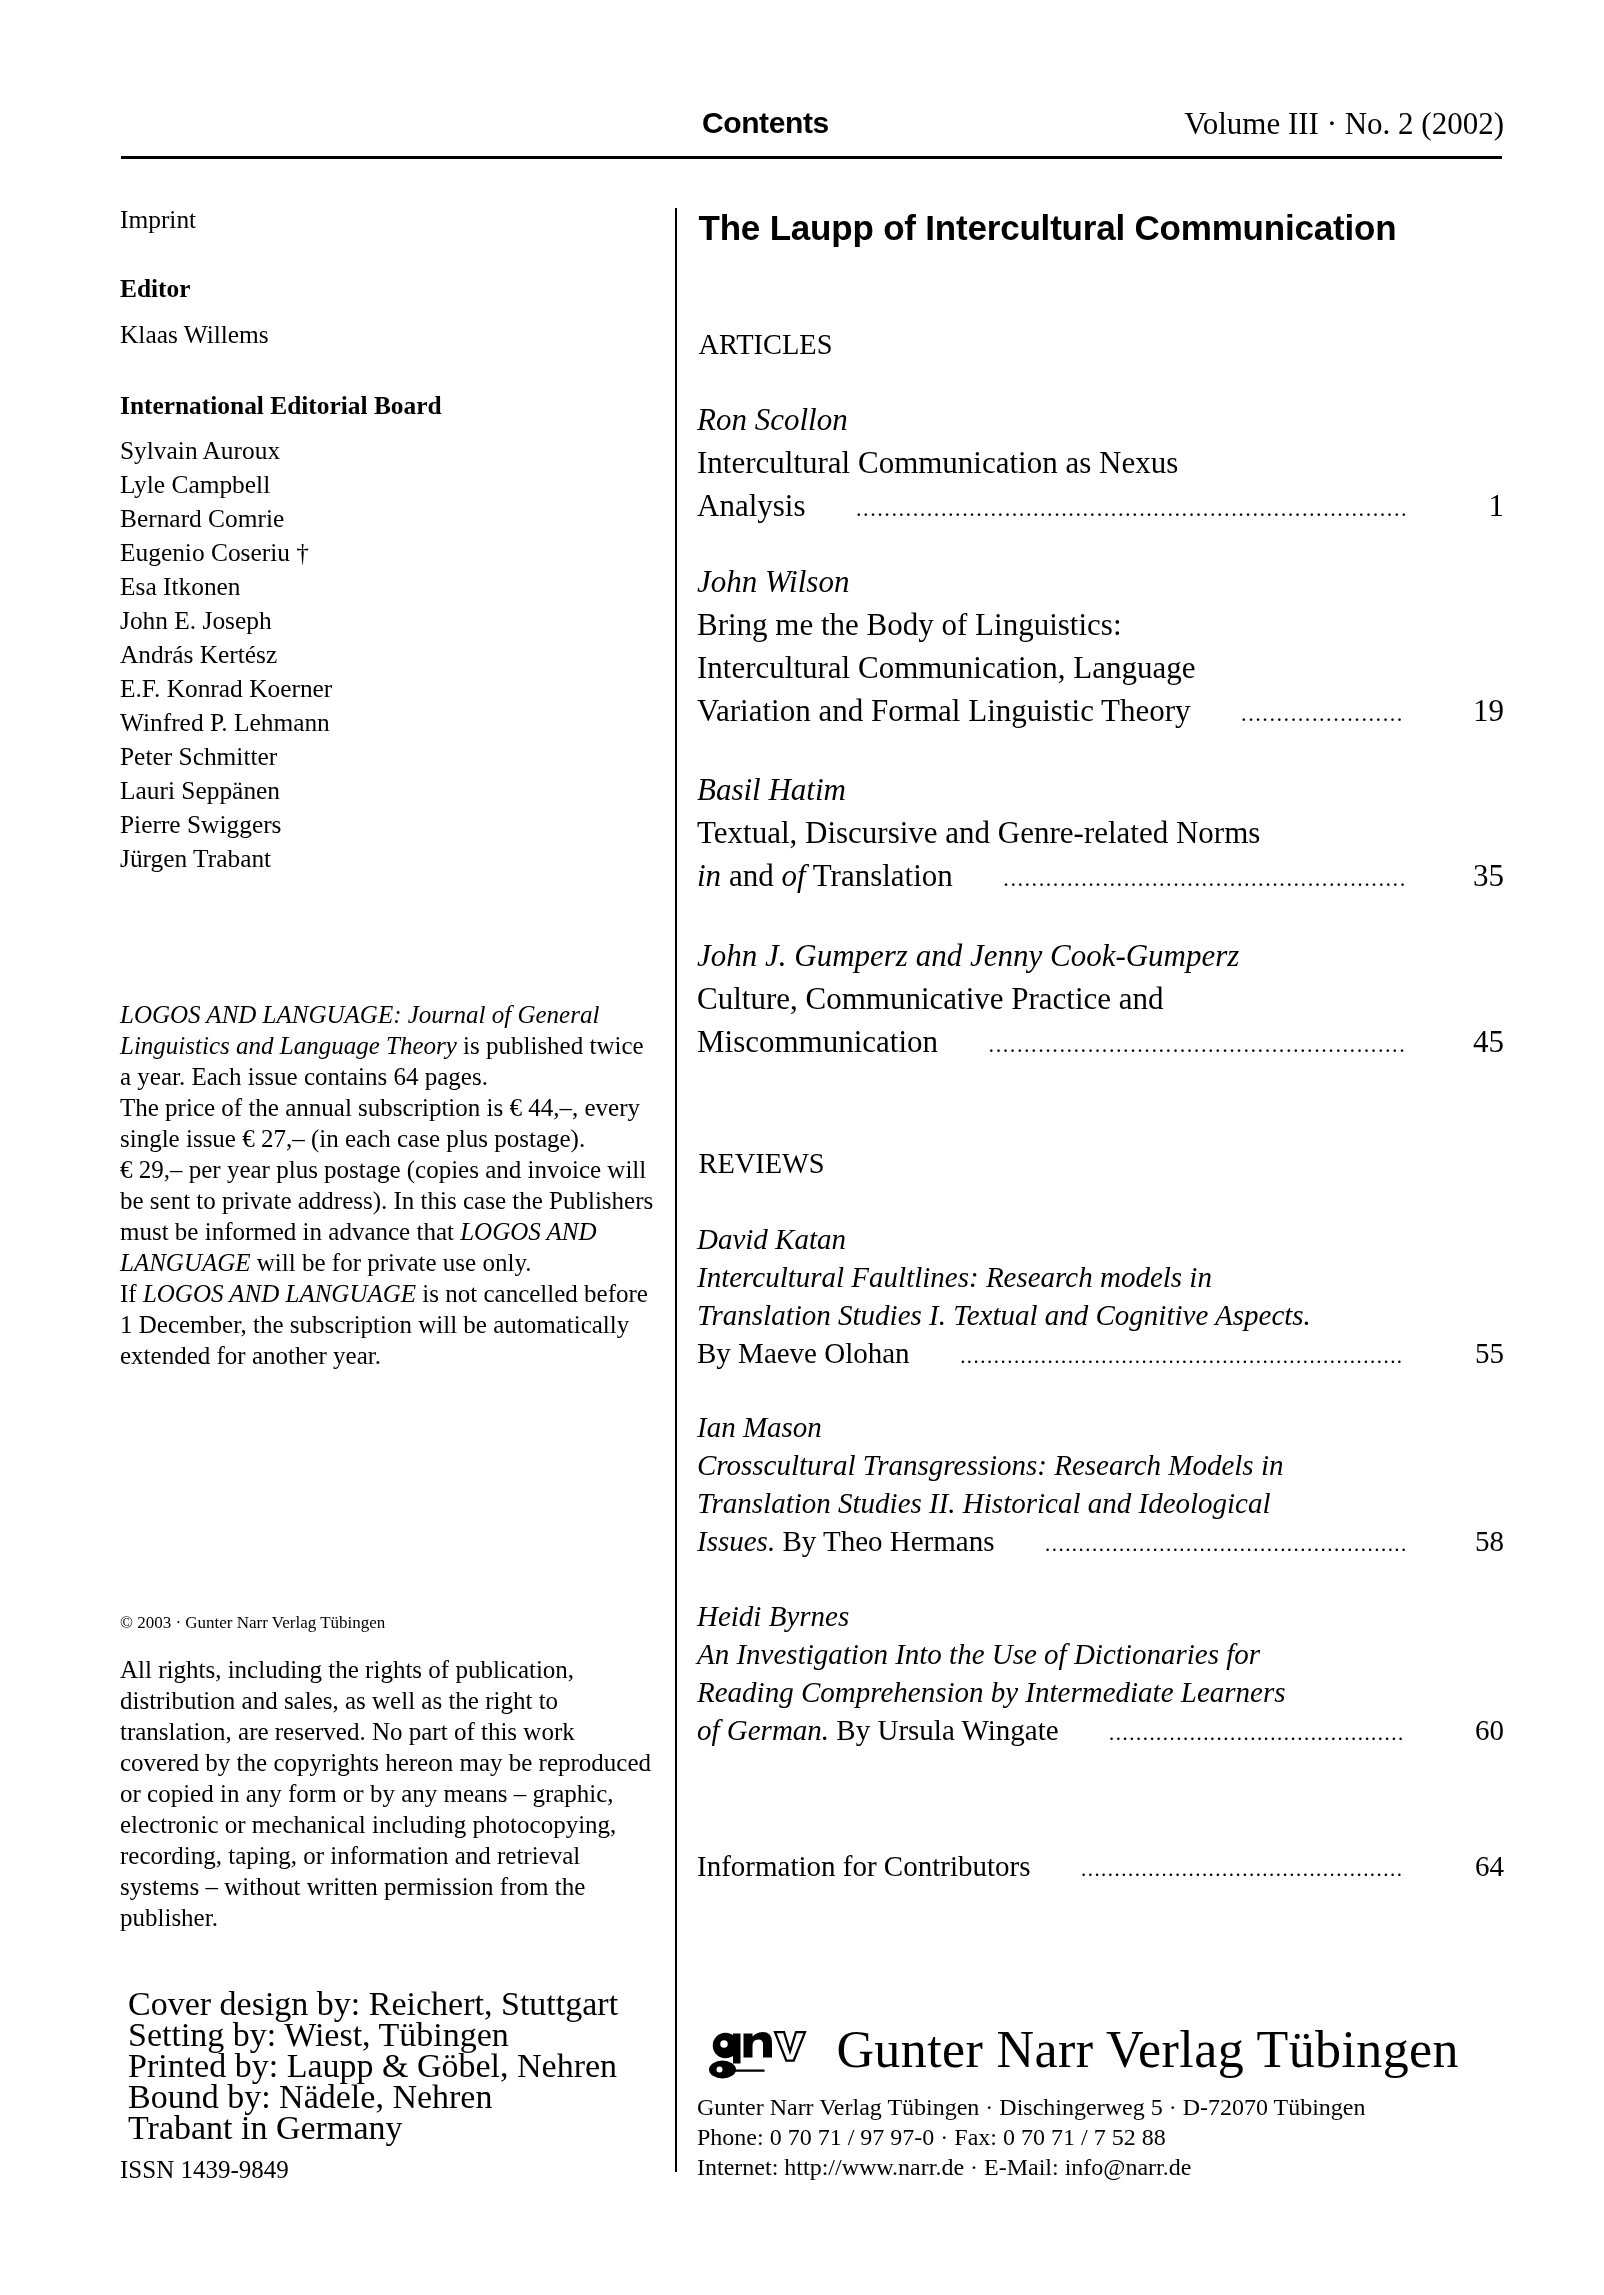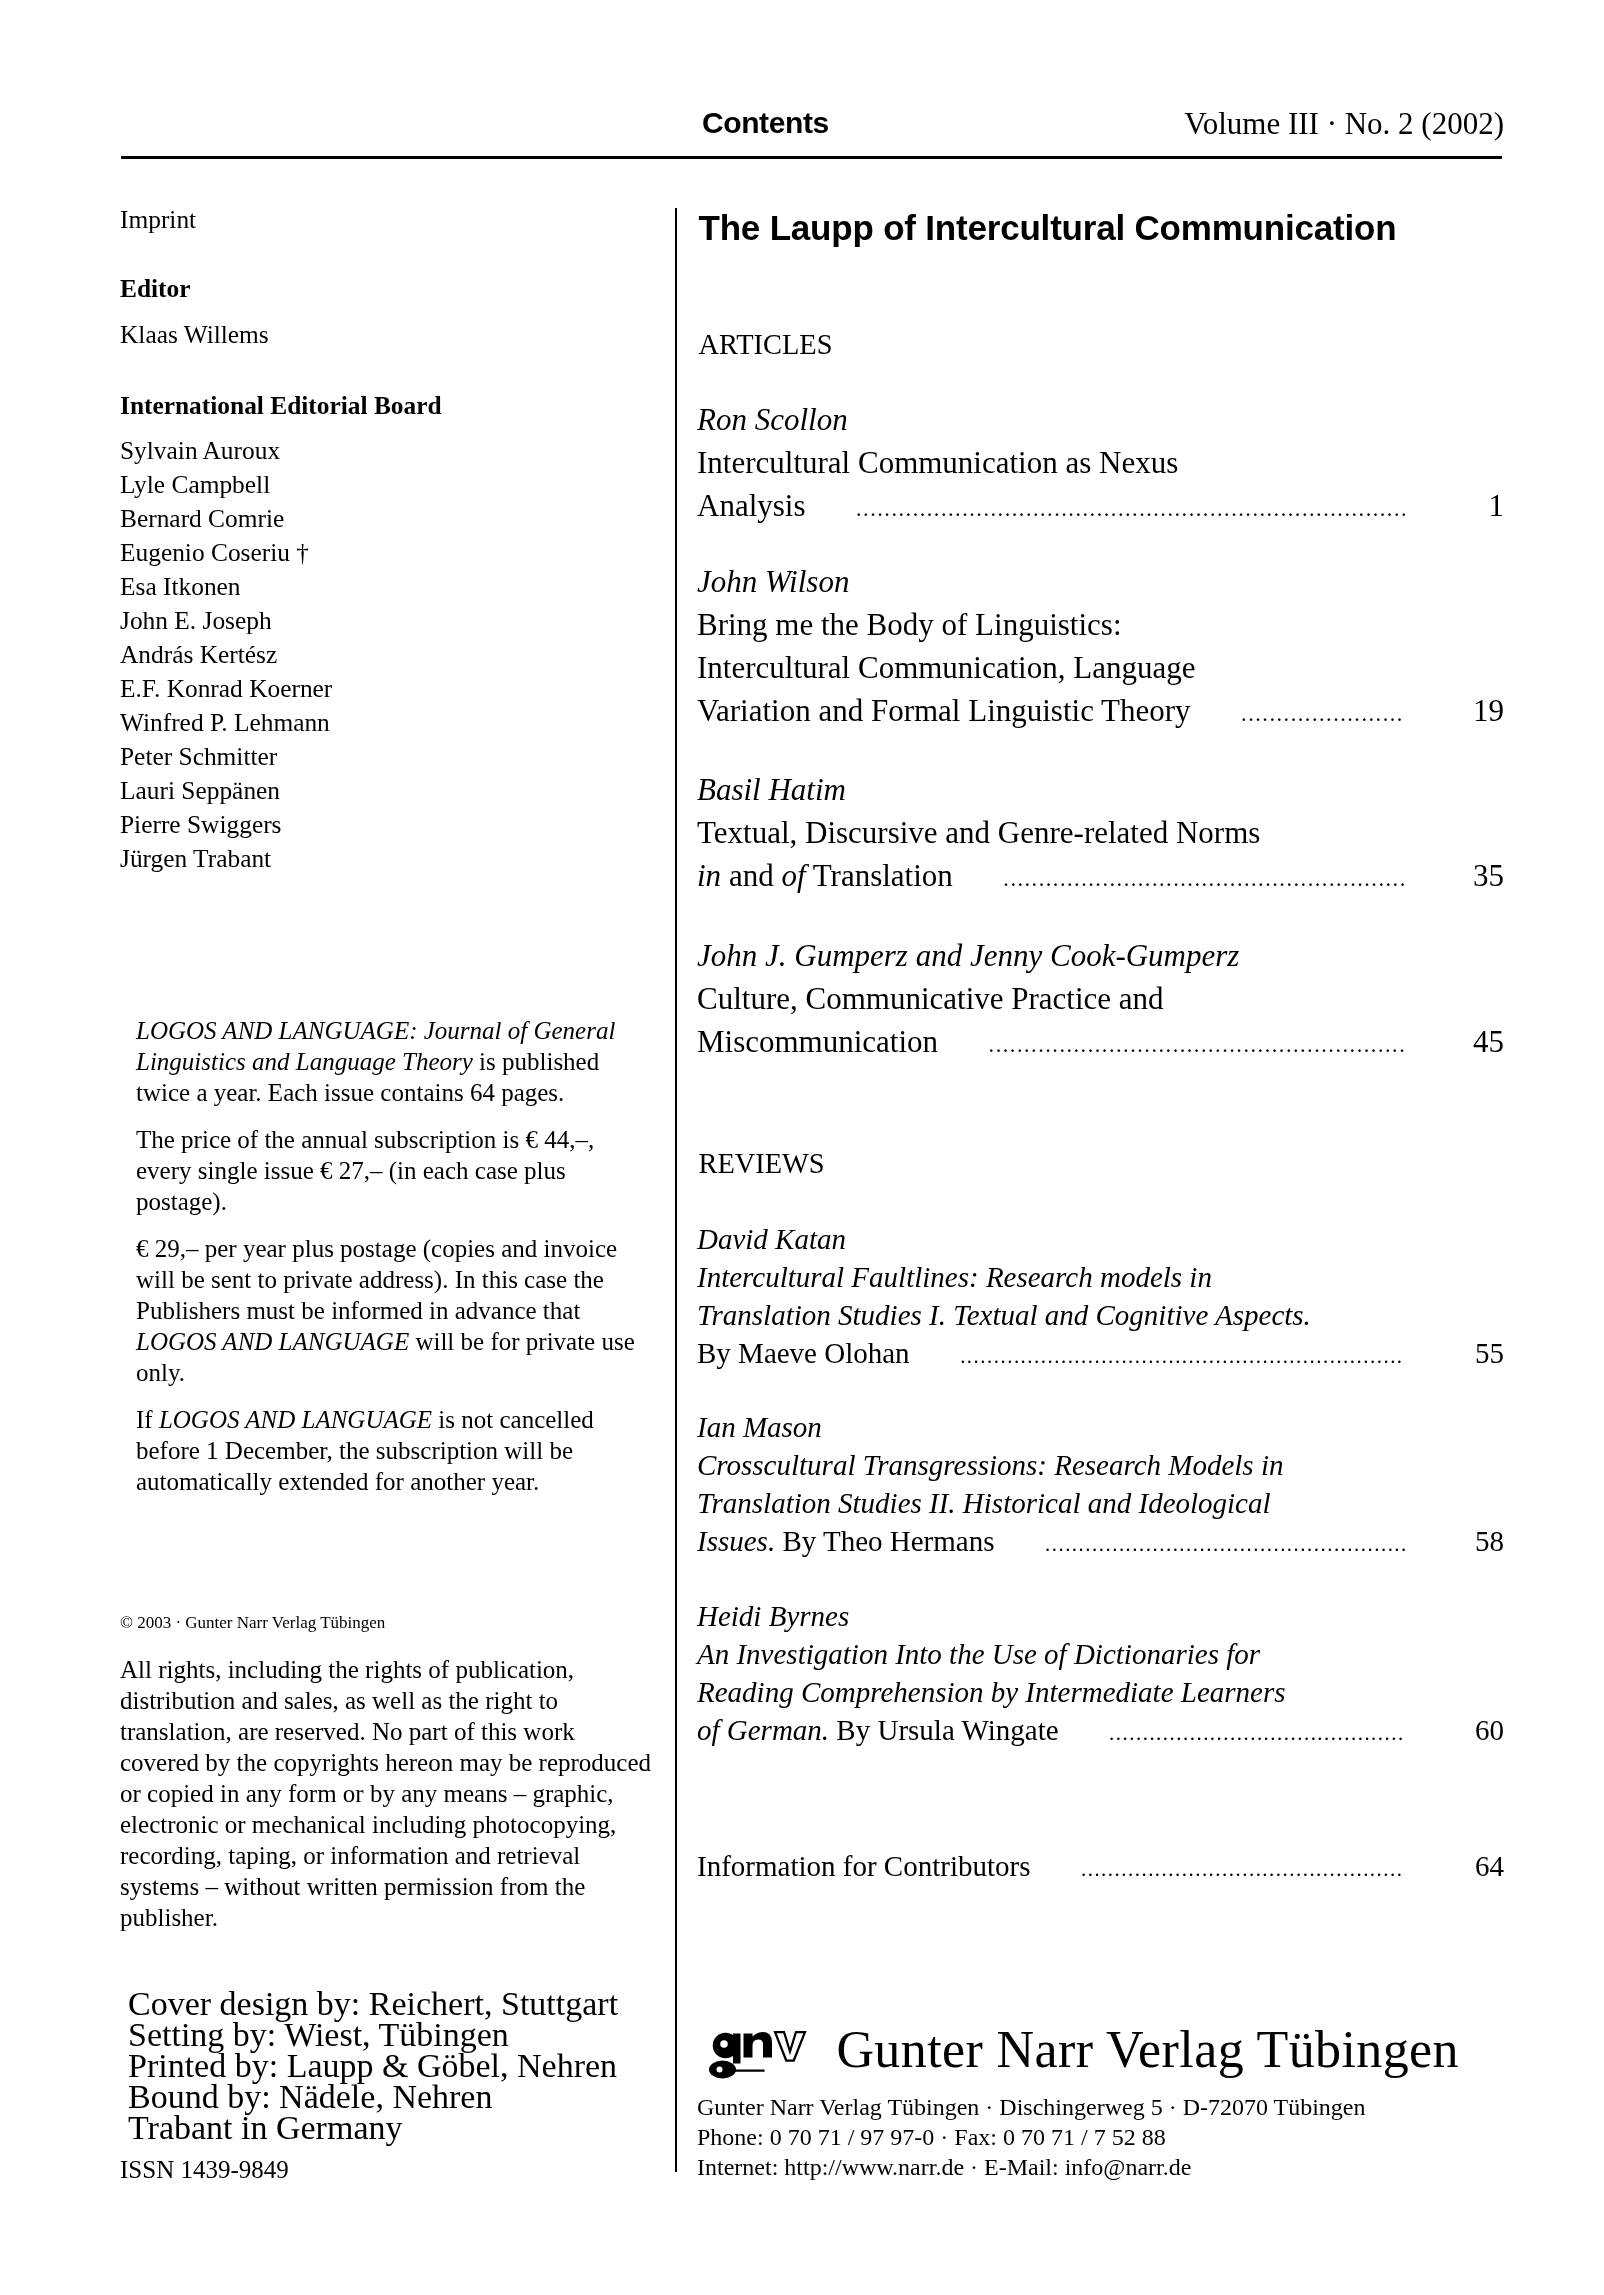--- a/index.html
+++ b/index.html
@@ -27,21 +27,21 @@
 
   
   .left { position: absolute; left: 120px; top: 202px; width: 539px; font-size: 25.4px; line-height: 34px; }
   .left .imprint { position: absolute; top: 0; }
   .left .editor-heading { position: absolute; top: 69px; font-weight: bold; }
   .left .editor-name { position: absolute; top: 115px; }
   .left .board-heading { position: absolute; top: 186px; font-weight: bold; }
   .left .board-list { position: absolute; top: 231px; margin: 0; padding: 0; list-style: none; }
   .left .board-list li { line-height: 34px; }
   .left .journal-info { position: absolute; top: 797px; width: 539px; line-height: 31px; font-size: 25px; }
-  .left .journal-info p { margin: 16px; }
+  .left .journal-info p { margin: 0; }
   .left .copyright { position: absolute; top: 1404px; font-size: 17px; }
   .left .rights { position: absolute; top: 1452px; width: 539px; line-height: 31px; font-size: 25px; margin: 0; }
   .left .credits { position: absolute; top: 1778px; margin: 8px; padding: 0; list-style: none; font-size: 34px; line-height: 31px; }
   .left .issn { position: absolute; top: 1951px; font-size: 25px; }
   .it { font-style: italic; }
 
   
   .right { position: absolute; left: 697px; top: 202px; width: 807px; }
   .right .issue-title {
     position: absolute; top: 6px; left: 1.5px;

